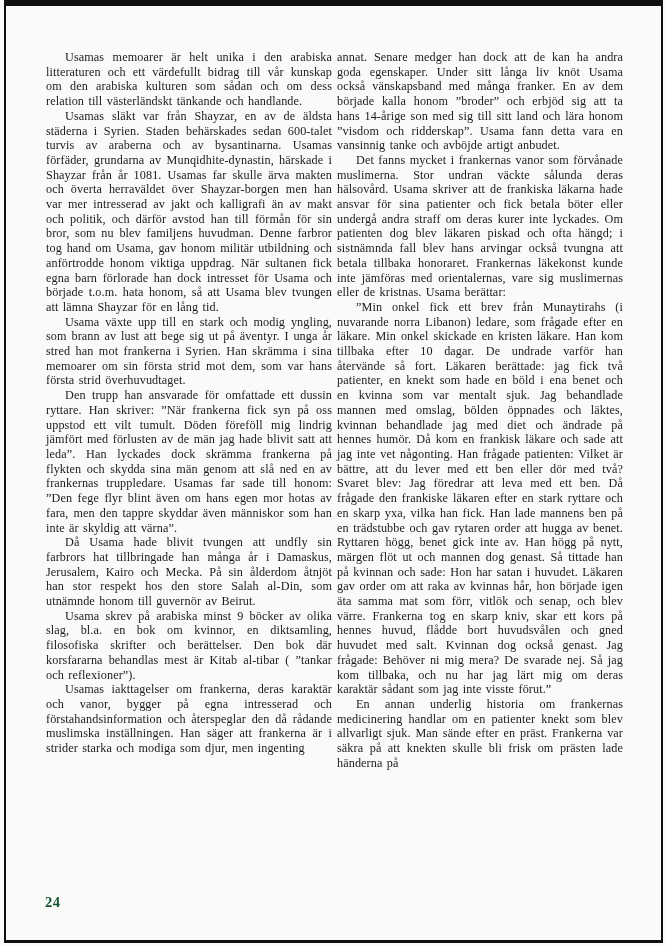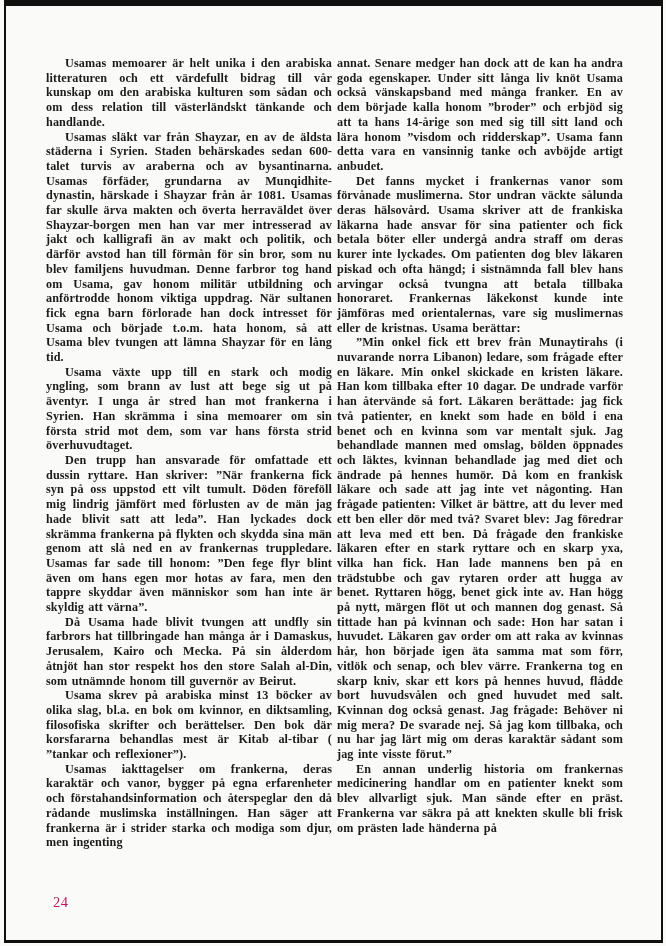--- a/index.html
+++ b/index.html
@@ -24,64 +24,64 @@
     right: 3px;
     bottom: 3px;
     border-top: 6px solid #101010;
     border-left: 2px solid #101010;
     border-right: 2px solid #101010;
     border-bottom: 3px solid #101010;
     pointer-events: none;
   }
   .content {
     position: absolute;
-    top: 56px;
+    top: 50px;
     left: 46px;
     width: 588px;
     display: flex;
     gap: 5px;
-    font-weight: bold;
   }
   .column {
     width: 286px;
     text-align: justify;
     font-size: 12.2px;
     line-height: 14.7px;
     letter-spacing: 0.1px;
     word-spacing: 0.10em;
   }
   .column p {
     margin: 0;
   }
   .column p.indent {
     text-indent: 19px;
   }
   .page-number {
     position: absolute;
-    left: 53px;
+    left: 45px;
     top: 894px;
     font-size: 14.5px;
     letter-spacing: 0.5px;
-    color: #be185d;
+    color: #14532d;
+    font-weight: bold;
   }
 </style>
 </head>
 <body>
 
 <div class="page">
   <div class="frame"></div>
   <div class="content">
     <div class="column" id="col-left">
         <p class="indent">Usamas memoarer är helt unika i den arabiska litteraturen och ett värdefullt bidrag till vår kunskap om den arabiska kulturen som sådan och om dess relation till västerländskt tänkande och handlande.</p>
         <p class="indent">Usamas släkt var från Shayzar, en av de äldsta städerna i Syrien. Staden behärskades sedan 600-talet turvis av araberna och av bysantinarna. Usamas förfäder, grundarna av Munqidhite-dynastin, härskade i Shayzar från år 1081. Usamas far skulle ärva makten och överta herraväldet över Shayzar-borgen men han var mer intresserad av jakt och kalligrafi än av makt och politik, och därför avstod han till förmån för sin bror, som nu blev familjens huvudman. Denne farbror tog hand om Usama, gav honom militär utbildning och anförtrodde honom viktiga uppdrag. När sultanen fick egna barn förlorade han dock intresset för Usama och började t.o.m. hata honom, så att Usama blev tvungen att lämna Shayzar för en lång tid.</p>
         <p class="indent">Usama växte upp till en stark och modig yngling, som brann av lust att bege sig ut på äventyr. I unga år stred han mot frankerna i Syrien. Han skrämma i sina memoarer om sin första strid mot dem, som var hans första strid överhuvudtaget.</p>
         <p class="indent">Den trupp han ansvarade för omfattade ett dussin ryttare. Han skriver: ”När frankerna fick syn på oss uppstod ett vilt tumult. Döden föreföll mig lindrig jämfört med förlusten av de män jag hade blivit satt att leda”. Han lyckades dock skrämma frankerna på flykten och skydda sina män genom att slå ned en av frankernas truppledare. Usamas far sade till honom: ”Den fege flyr blint även om hans egen mor hotas av fara, men den tappre skyddar även människor som han inte är skyldig att värna”.</p>
         <p class="indent">Då Usama hade blivit tvungen att undfly sin farbrors hat tillbringade han många år i Damaskus, Jerusalem, Kairo och Mecka. På sin ålderdom åtnjöt han stor respekt hos den store Salah al-Din, som utnämnde honom till guvernör av Beirut.</p>
-        <p class="indent">Usama skrev på arabiska minst 13 böcker av olika slag, bl.a. en bok om kvinnor, en diktsamling, filosofiska skrifter och berättelser. Den bok där korsfararna behandlas mest är Kitab al-tibar ( ”tankar och reflexioner”).</p>
-        <p class="indent">Usamas iakttagelser om frankerna, deras karaktär och vanor, bygger på egna erfarenheter och förstahandsinformation och återspeglar den då rådande muslimska inställningen. Han säger att frankerna är i strider starka och modiga som djur, men ingenting</p>
+        <p class="indent">Usama skrev på arabiska minst 9 böcker av olika slag, bl.a. en bok om kvinnor, en diktsamling, filosofiska skrifter och berättelser. Den bok där korsfararna behandlas mest är Kitab al-tibar ( ”tankar och reflexioner”).</p>
+        <p class="indent">Usamas iakttagelser om frankerna, deras karaktär och vanor, bygger på egna intresserad och förstahandsinformation och återspeglar den då rådande muslimska inställningen. Han säger att frankerna är i strider starka och modiga som djur, men ingenting</p>
       </div>
     <div class="column" id="col-right">
         <p class="">annat. Senare medger han dock att de kan ha andra goda egenskaper. Under sitt långa liv knöt Usama också vänskapsband med många franker. En av dem började kalla honom ”broder” och erbjöd sig att ta hans 14-årige son med sig till sitt land och lära honom ”visdom och ridderskap”. Usama fann detta vara en vansinnig tanke och avböjde artigt anbudet.</p>
         <p class="indent">Det fanns mycket i frankernas vanor som förvånade muslimerna. Stor undran väckte sålunda deras hälsovård. Usama skriver att de frankiska läkarna hade ansvar för sina patienter och fick betala böter eller undergå andra straff om deras kurer inte lyckades. Om patienten dog blev läkaren piskad och ofta hängd; i sistnämnda fall blev hans arvingar också tvungna att betala tillbaka honoraret. Frankernas läkekonst kunde inte jämföras med orientalernas, vare sig muslimernas eller de kristnas. Usama berättar:</p>
         <p class="indent">”Min onkel fick ett brev från Munaytirahs (i nuvarande norra Libanon) ledare, som frågade efter en läkare. Min onkel skickade en kristen läkare. Han kom tillbaka efter 10 dagar. De undrade varför han återvände så fort. Läkaren berättade: jag fick två patienter, en knekt som hade en böld i ena benet och en kvinna som var mentalt sjuk. Jag behandlade mannen med omslag, bölden öppnades och läktes, kvinnan behandlade jag med diet och ändrade på hennes humör. Då kom en frankisk läkare och sade att jag inte vet någonting. Han frågade patienten: Vilket är bättre, att du lever med ett ben eller dör med två? Svaret blev: Jag föredrar att leva med ett ben. Då frågade den frankiske läkaren efter en stark ryttare och en skarp yxa, vilka han fick. Han lade mannens ben på en trädstubbe och gav rytaren order att hugga av benet. Ryttaren högg, benet gick inte av. Han högg på nytt, märgen flöt ut och mannen dog genast. Så tittade han på kvinnan och sade: Hon har satan i huvudet. Läkaren gav order om att raka av kvinnas hår, hon började igen äta samma mat som förr, vitlök och senap, och blev värre. Frankerna tog en skarp kniv, skar ett kors på hennes huvud, flådde bort huvudsvålen och gned huvudet med salt. Kvinnan dog också genast. Jag frågade: Behöver ni mig mera? De svarade nej. Så jag kom tillbaka, och nu har jag lärt mig om deras karaktär sådant som jag inte visste förut.”</p>
         <p class="indent">En annan underlig historia om frankernas medicinering handlar om en patienter knekt som blev allvarligt sjuk. Man sände efter en präst. Frankerna var säkra på att knekten skulle bli frisk om prästen lade händerna på</p>
       </div>
   </div>
   <div class="page-number">24</div>
 </div>

